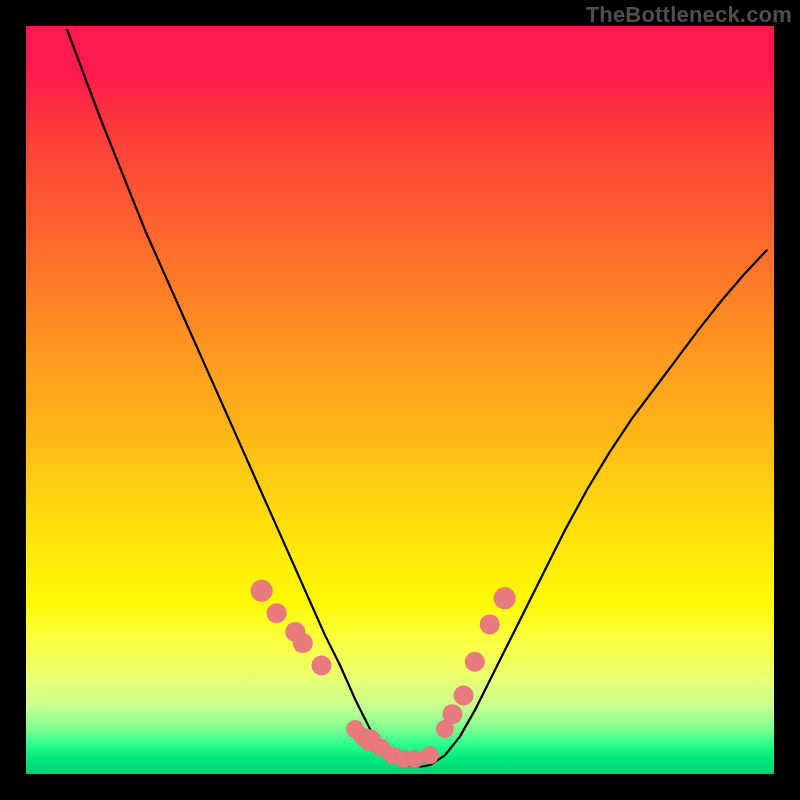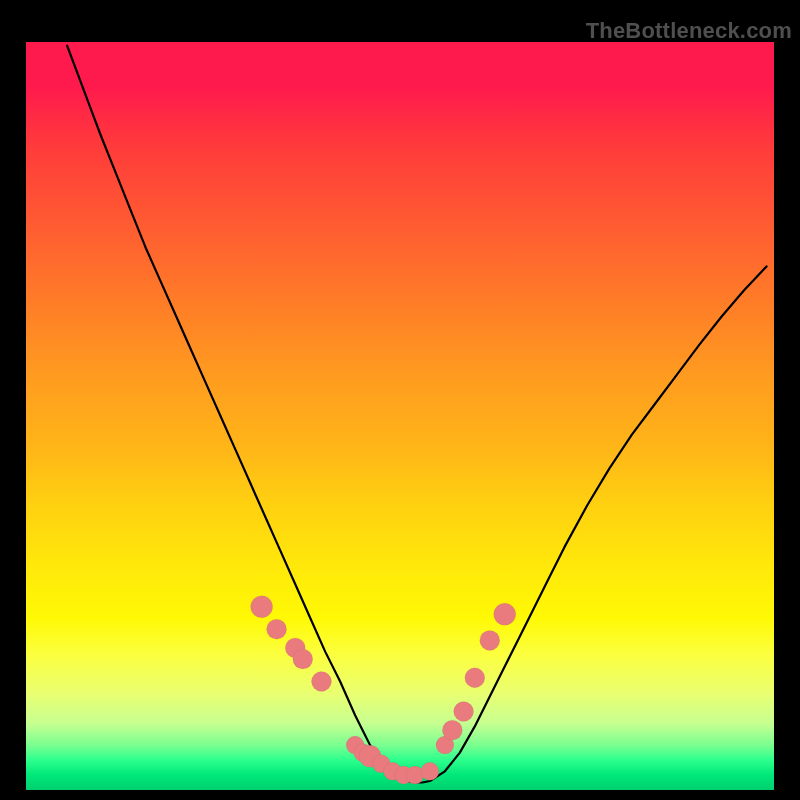--- a/index.html
+++ b/index.html
@@ -1,19 +1,19 @@
 <!DOCTYPE html>
 <html><head>
 <meta charset="utf-8">
 <style>
   * { margin: 0; padding: 0; box-sizing: border-box; }
   html, body { width: 800px; height: 800px; overflow: hidden; background: #000; }
   .frame {
     position: absolute;
-    top: 16px; left: 0;
+    top: 0; left: 0;
     width: 800px; height: 644px;
     background: #000;
     text-align: right;
   }
   .plot {
     position: absolute;
     top: 26px;
     left: 26px;
     width: 748px;
     height: 748px;

